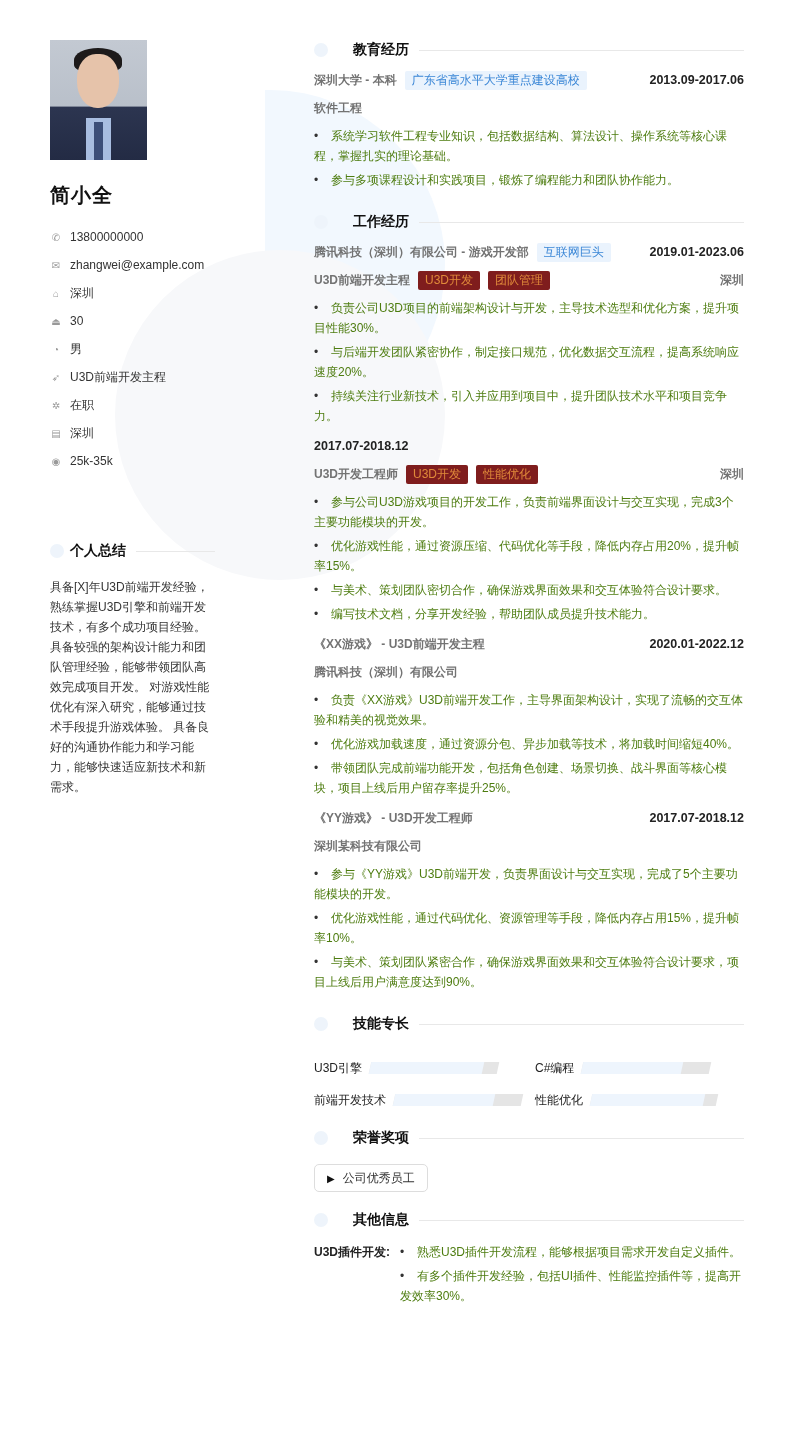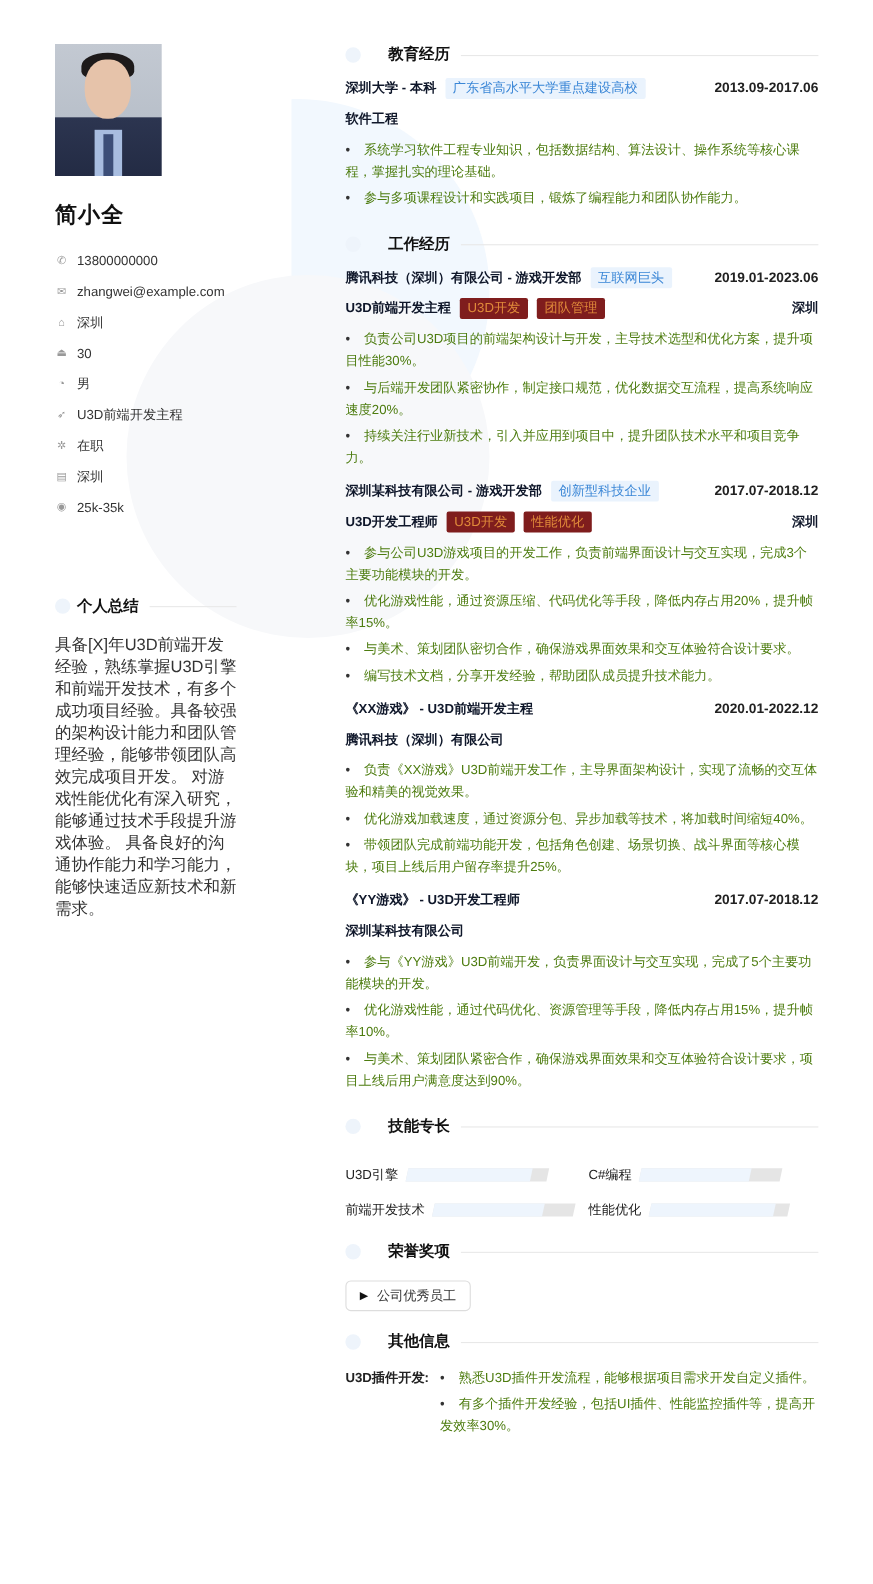--- a/index.html
+++ b/index.html
@@ -17,29 +17,29 @@
   .photo .tie { position: absolute; left: 44px; top: 82px; width: 9px; height: 38px; background: #3c4e78; }
   .name { font-size: 20px; font-weight: bold; margin-top: 22px; color: #111; letter-spacing: 1px; }
   .info-list { margin-top: 14px; }
   .info-item { display: flex; align-items: center; height: 28px; font-size: 12px; color: #333; }
   .info-item .ico { width: 12px; height: 12px; margin-right: 8px; color: #999; font-size: 10px; display: flex; align-items: center; justify-content: center; }
 
   .side-heading { position: absolute; left: 50px; top: 542px; width: 165px; display: flex; align-items: center; z-index: 1; }
   .heading-dot { width: 14px; height: 14px; border-radius: 50%; background: #eef4fb; margin-right: 6px; flex-shrink: 0; }
   .heading-text { font-size: 14px; font-weight: bold; color: #111; white-space: nowrap; }
   .heading-line { flex: 1; height: 1px; background: #e8e8e8; margin-left: 10px; }
-  .summary { position: absolute; left: 50px; top: 577px; width: 165px; font-size: 15px; line-height: 20px; color: #333; z-index: 1; }
+  .summary { position: absolute; left: 50px; top: 577px; width: 165px; font-size: 12px; line-height: 20px; color: #333; z-index: 1; }
 
   .main { position: absolute; left: 314px; top: 40px; width: 430px; z-index: 1; }
   .section-head { display: flex; align-items: center; height: 20px; margin-left: 0; position: relative; }
   .section-head .heading-dot { position: absolute; left: 0; }
   .section-head .heading-text { margin-left: 39px; }
   .row { display: flex; align-items: center; justify-content: space-between; height: 28px; }
   .row-left { display: flex; align-items: center; }
-  .bold { font-weight: bold; font-size: 12px; color: #0f172a; }
+  .bold { font-weight: bold; font-size: 12px; color: #737373; }
   .date { font-weight: bold; font-size: 12.5px; color: #222; }
   .tag-blue { background: #eaf3fd; color: #3a86d6; font-size: 12px; padding: 1px 7px; margin-left: 8px; border-radius: 2px; }
   .tag-orange { background: #7f1d1d; color: #e08a3a; font-size: 12px; padding: 1px 7px; margin-left: 8px; border-radius: 2px; }
   .bullets { list-style: none; }
   .bullets li { font-size: 12px; line-height: 20px; color: #4d7c0f; margin-bottom: 4px; }
   .bullets li::before { content: "•"; display: inline-block; width: 17px; color: #333; }
 
   .skills { display: grid; grid-template-columns: 221px 209px; row-gap: 12px; margin-top: 24px; }
   .skill { display: flex; align-items: center; height: 20px; }
   .skill-label { font-size: 12px; color: #222; white-space: nowrap; }
@@ -159,24 +159,20 @@
       <span class="bold">深圳</span>
     </div>
     <ul class="bullets" style="margin-top:4px;">
       <li>负责公司U3D项目的前端架构设计与开发，主导技术选型和优化方案，提升项目性能30%。</li>
       <li>与后端开发团队紧密协作，制定接口规范，优化数据交互流程，提高系统响应速度20%。</li>
       <li>持续关注行业新技术，引入并应用到项目中，提升团队技术水平和项目竞争力。</li>
     </ul>
   </div>
   <div style="margin-top:6px;">
     <div class="row">
-      <div class="row-left">
-        <span class="bold">深圳某科技有限公司 - 游戏开发部</span>
-        <span class="tag-blue">创新型科技企业</span>
-      </div>
       <span class="date">2017.07-2018.12</span>
     </div>
     <div class="row">
       <div class="row-left">
         <span class="bold">U3D开发工程师</span>
         <span class="tag-orange">U3D开发</span>
         <span class="tag-orange">性能优化</span>
       </div>
       <span class="bold">深圳</span>
     </div>

